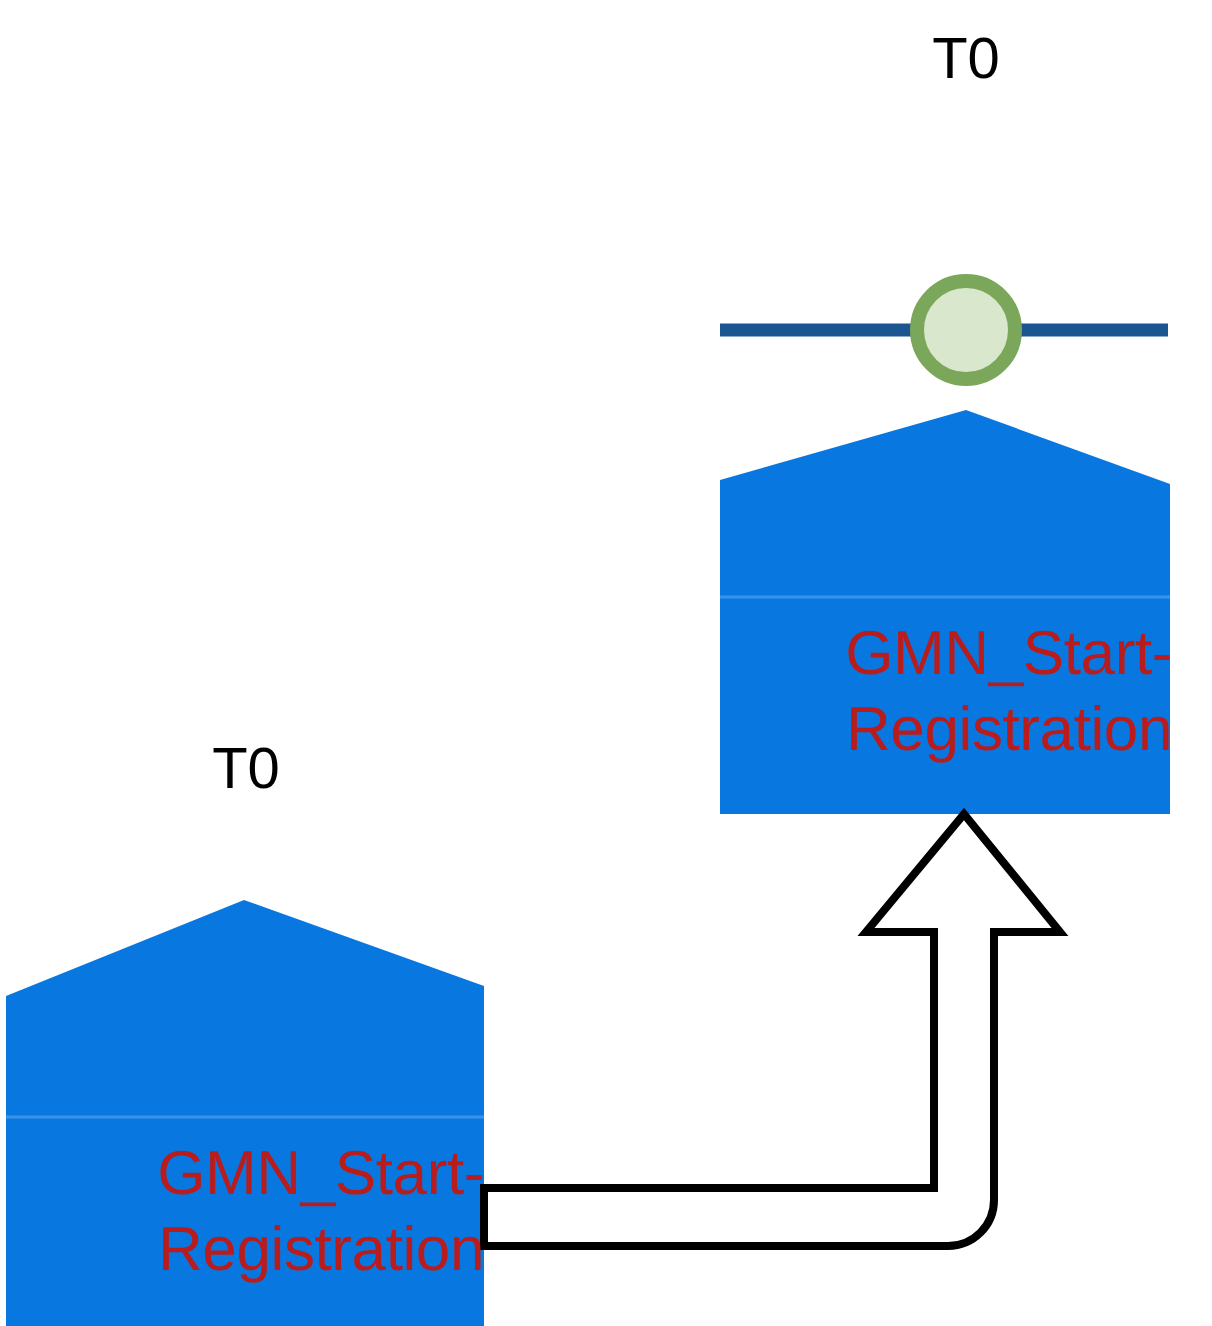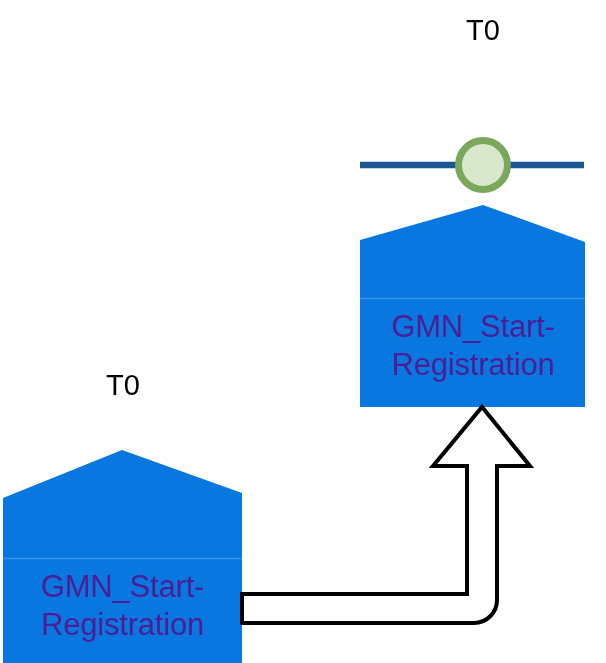--- a/index.html
+++ b/index.html
@@ -20,25 +20,25 @@
   #canvas svg.layer {
     position: absolute;
     left: 0;
     top: 0;
     width: 606px;
     height: 663px;
     display: block;
   }
   .node-label {
     position: absolute;
-    color: #4c1d95;
+    color: #b91c1c;
     font-family: "Liberation Sans", sans-serif;
     font-size: 31px;
     line-height: 38px;
-    text-align: center;
+    text-align: right;
     white-space: pre-line;
     letter-spacing: -0.2px;
     pointer-events: none;
   }
   .time-label {
     position: absolute;
     color: #000000;
     font-family: "Liberation Sans", sans-serif;
     font-size: 29px;
     line-height: 32px;

